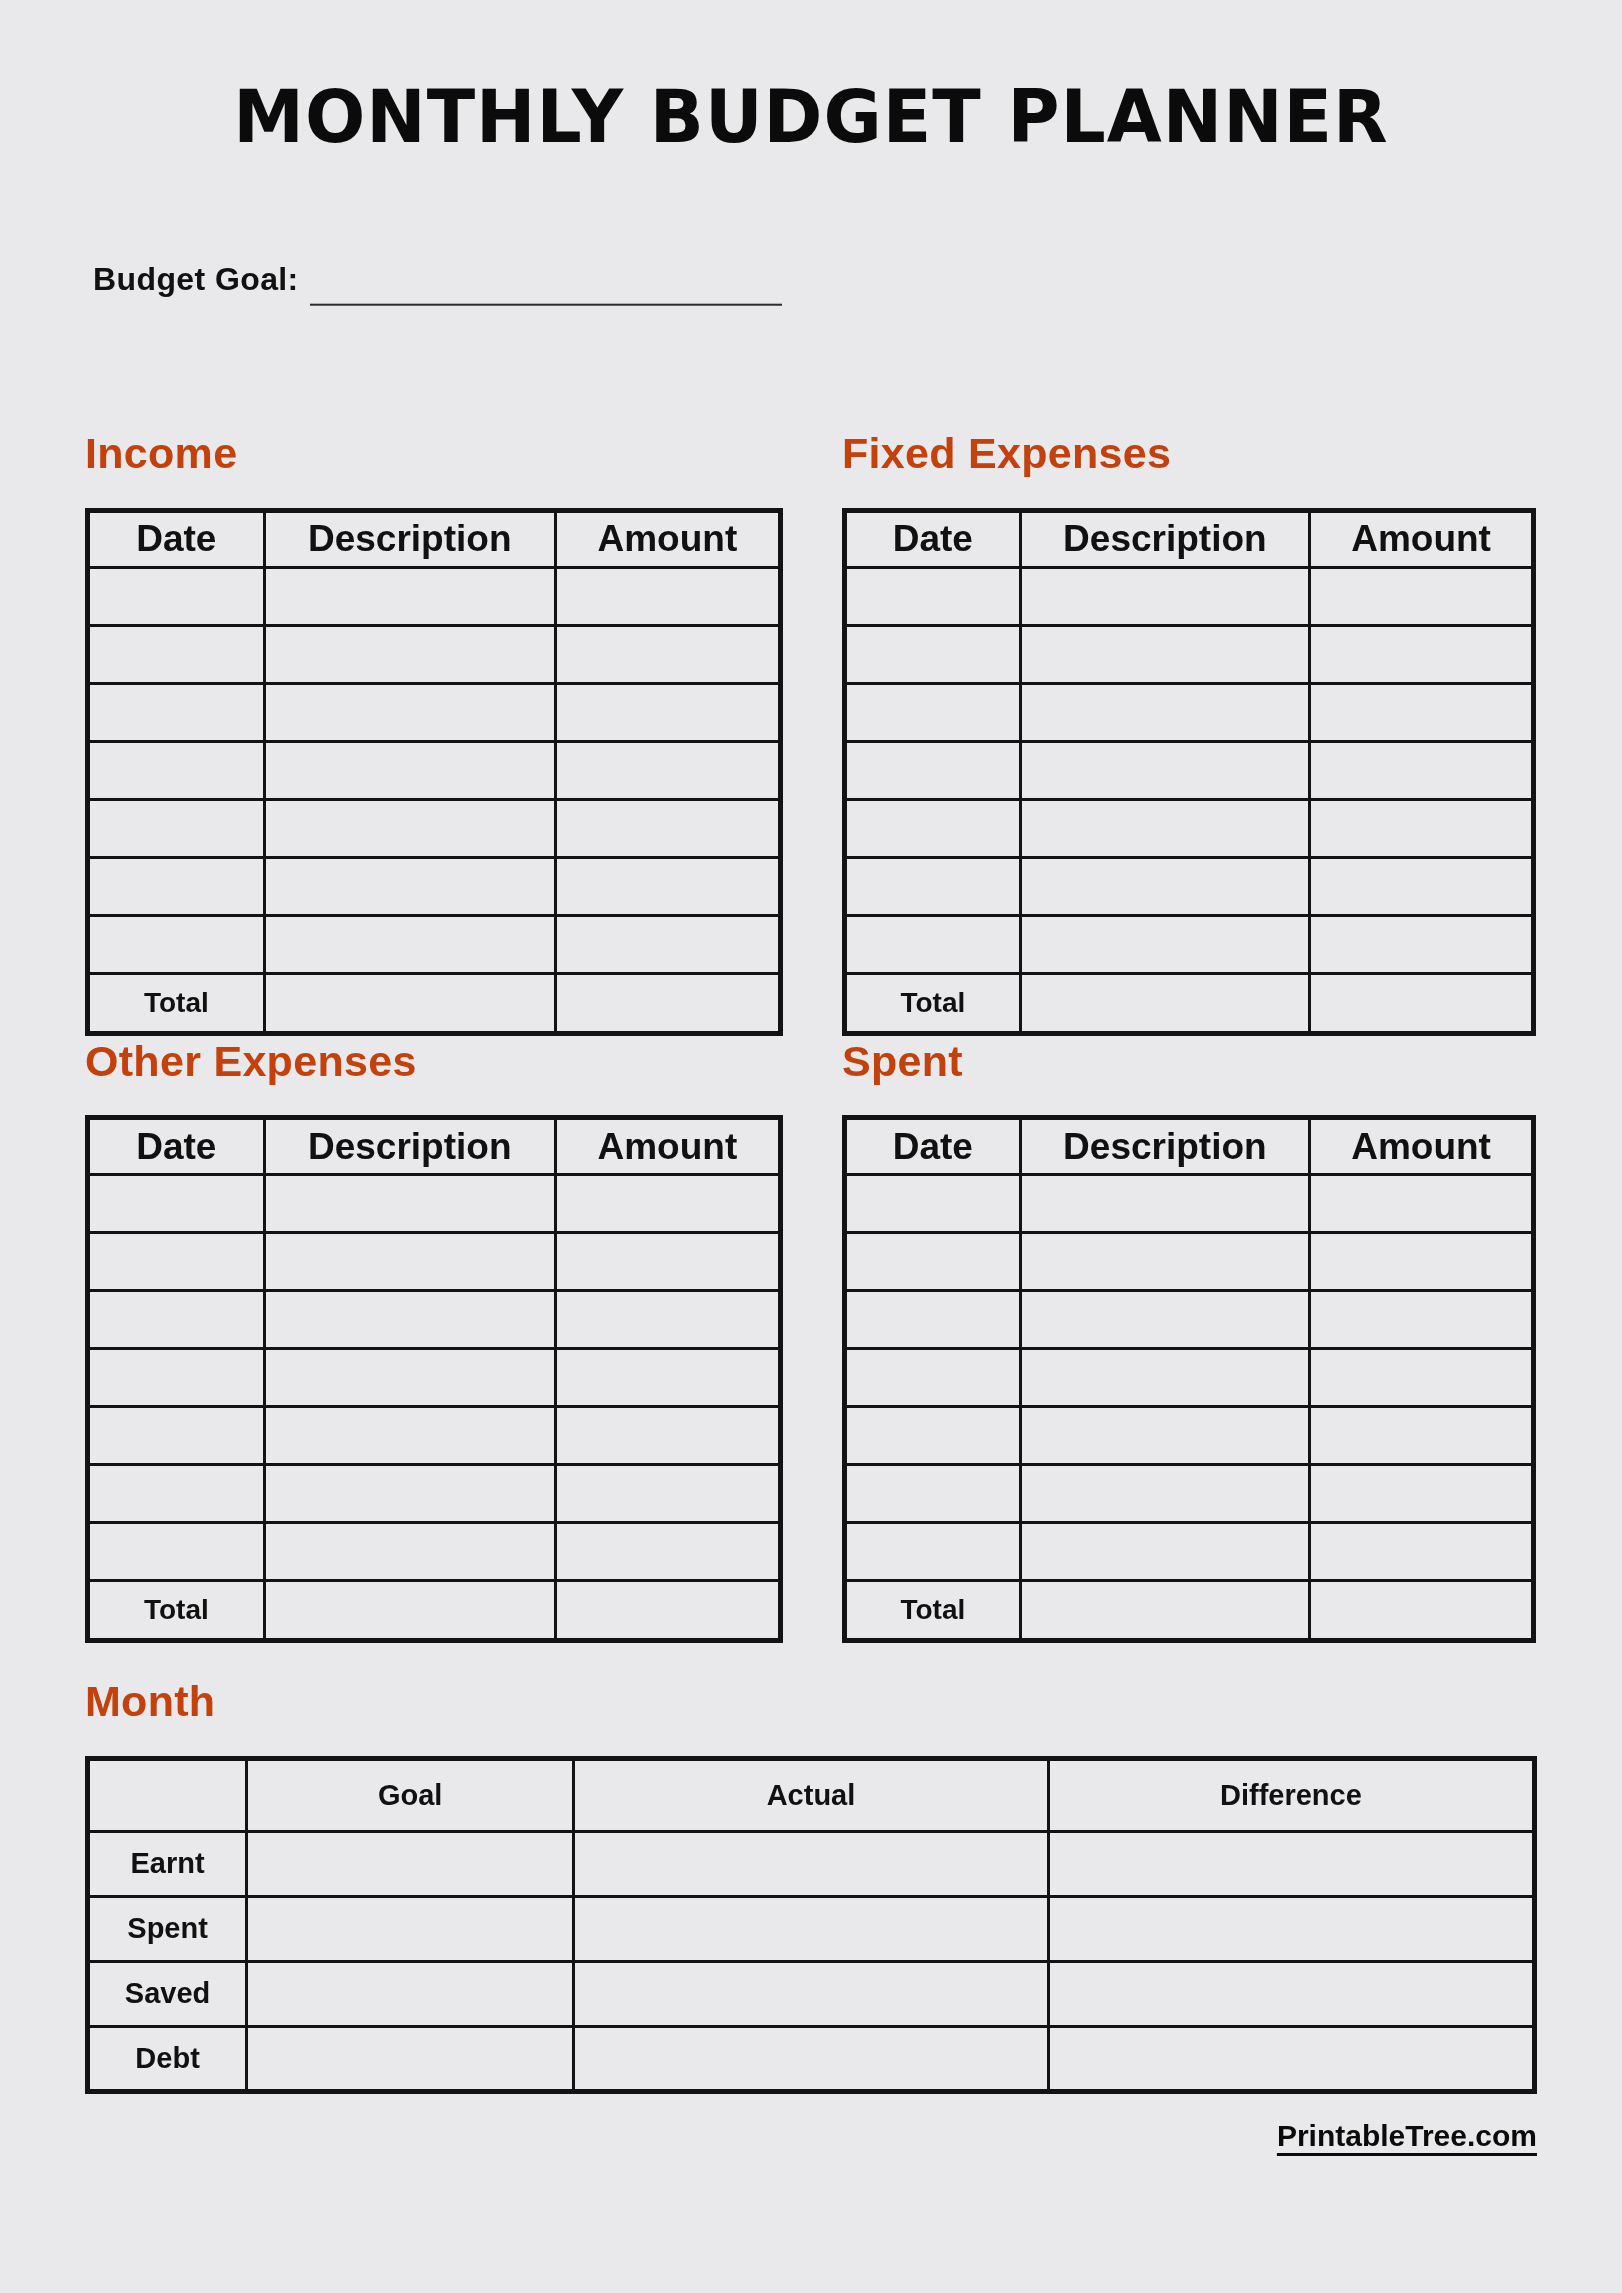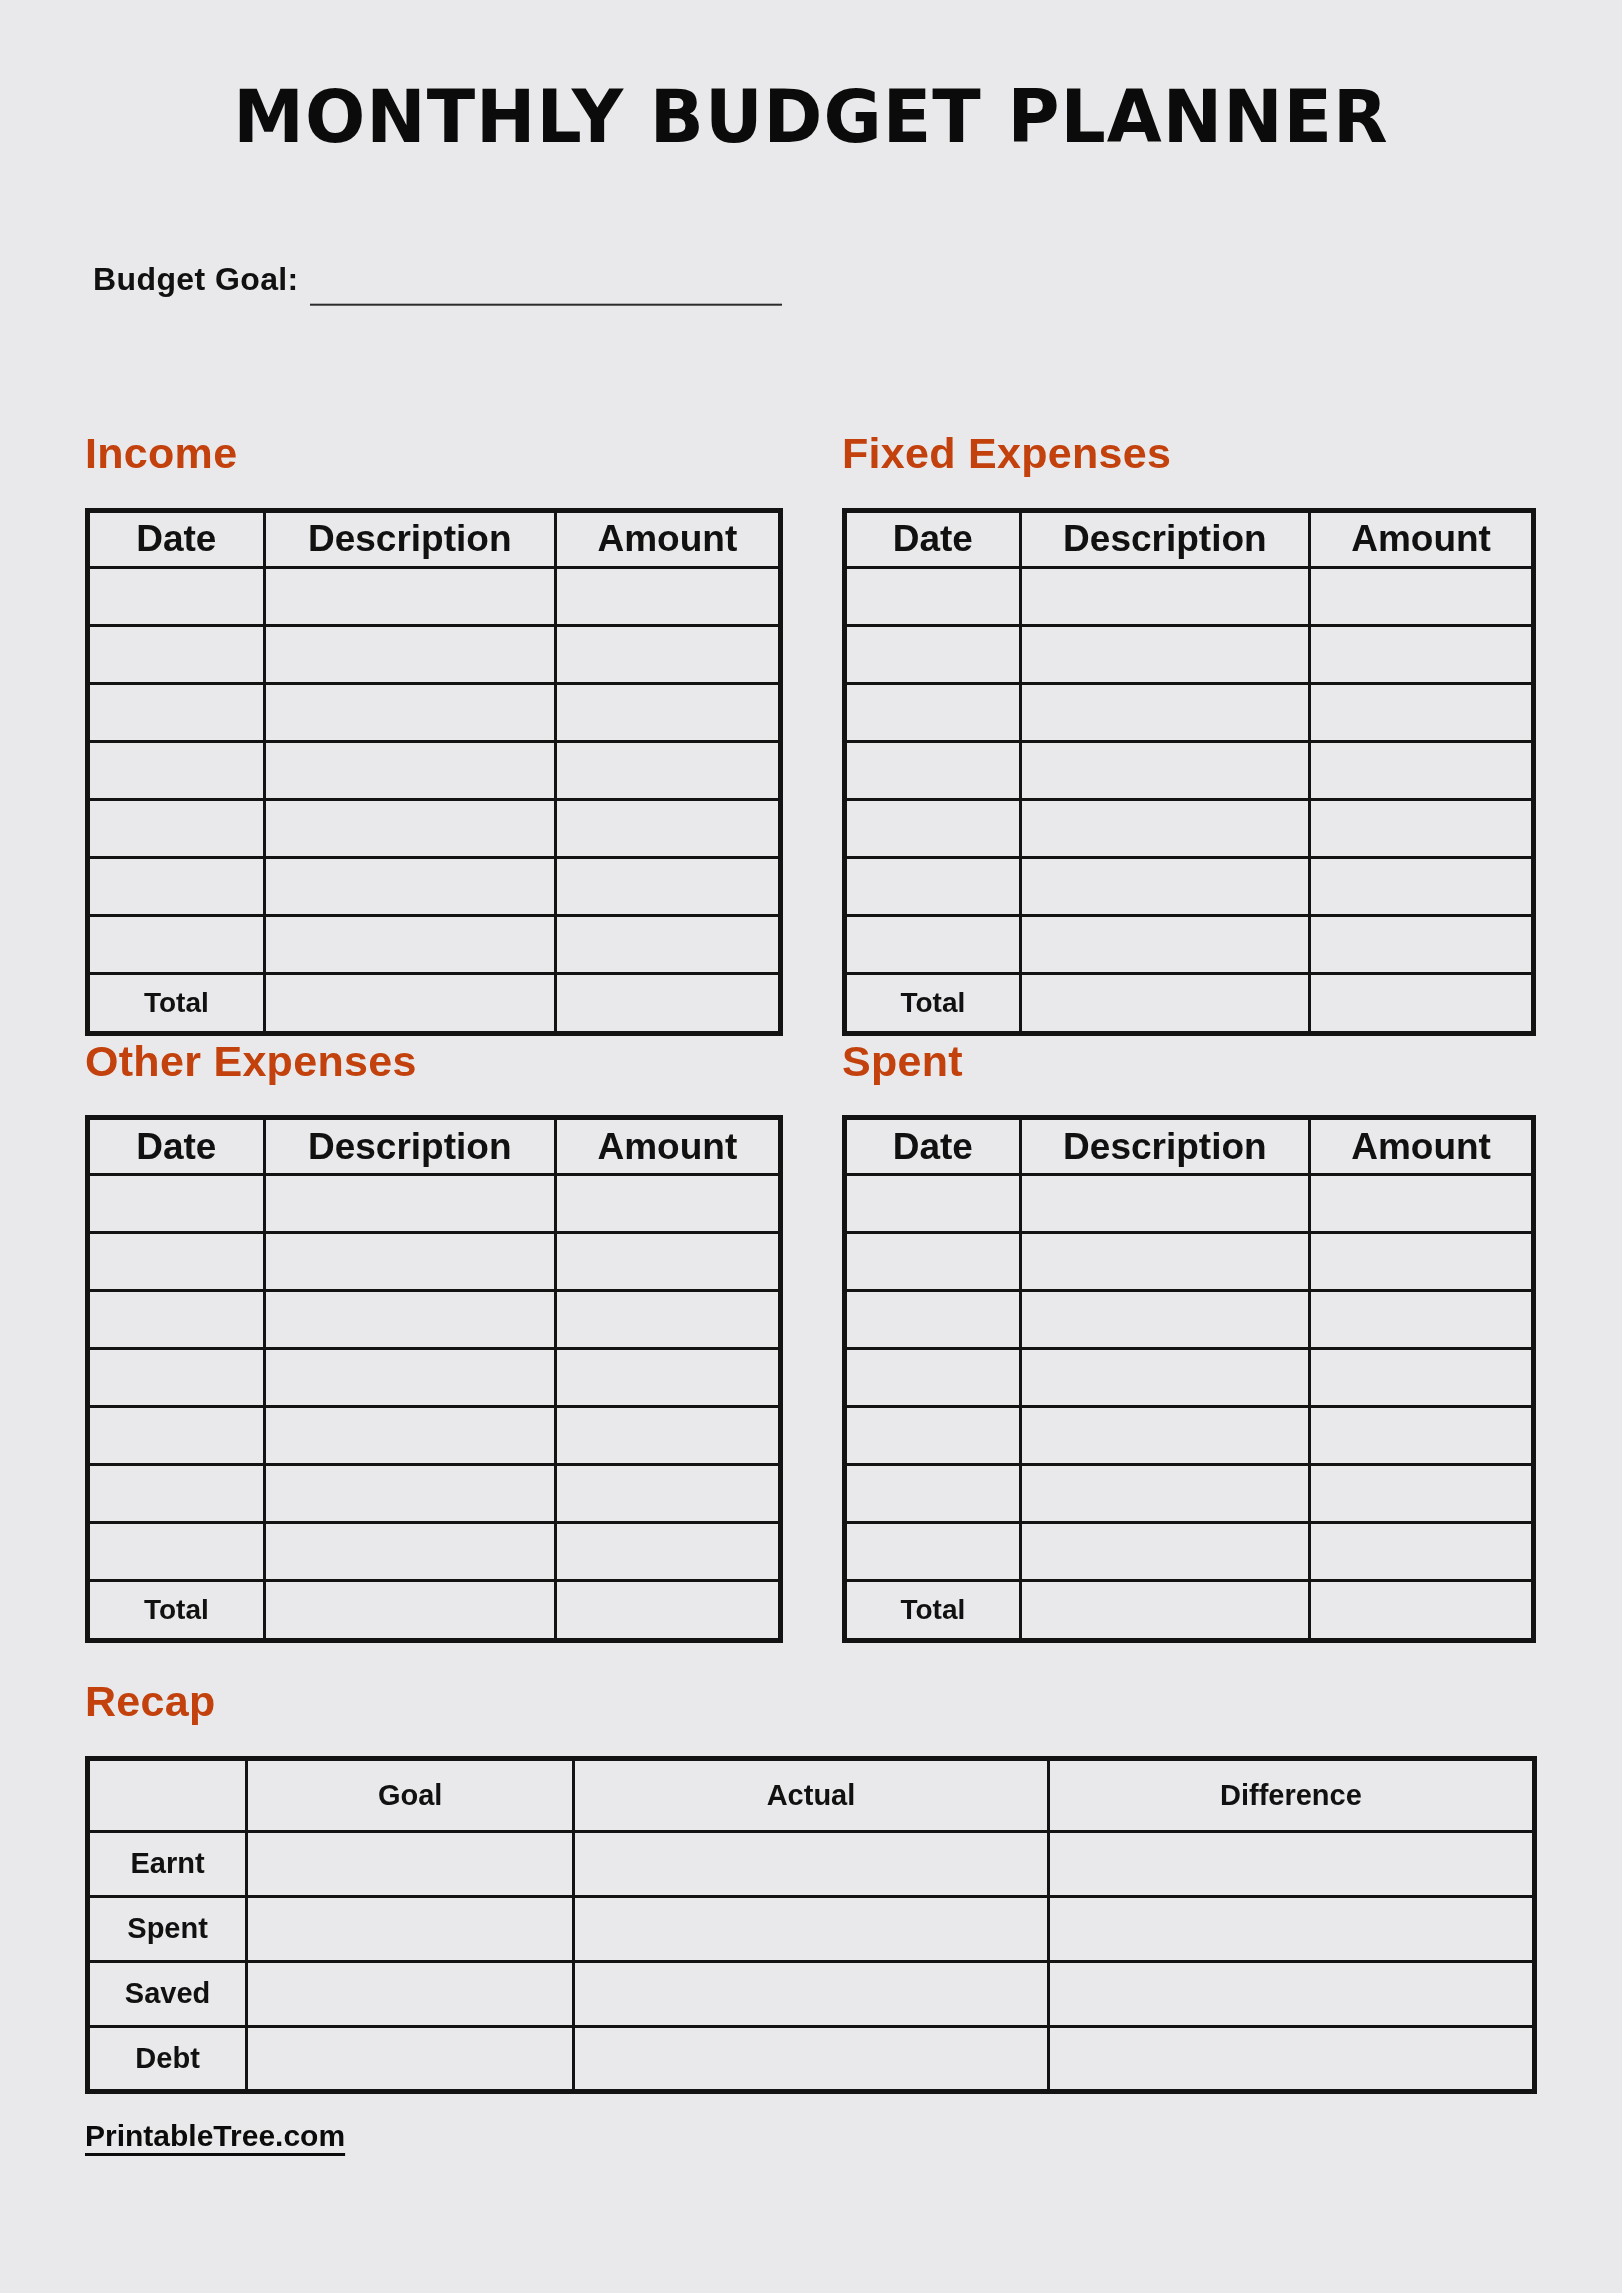--- a/index.html
+++ b/index.html
@@ -73,21 +73,21 @@
   .budget-table tbody td { height: 58px; }
   .budget-table tfoot td { height: 60px; }
   .total-cell { font-size: 28px; font-weight: bold; }
 
   .recap-section { margin-top: 33px; }
   .recap-table { margin-top: 0; }
   .recap-table thead th { height: 73px; font-size: 29px; font-weight: bold; }
   .recap-table tbody td, .recap-table tbody th { height: 65px; }
   .recap-table .row-label { font-size: 29px; font-weight: bold; }
 
-  .page-footer { margin-top: 25.5px; }
+  .page-footer { margin-top: 25.5px; text-align: right; }
   .site-link {
     font-size: 30px;
     font-weight: bold;
     color: #0b0b0b;
     text-decoration: underline;
     text-decoration-thickness: 2.9px;
     text-underline-offset: 6.9px;
     cursor: pointer;
   }
 </style>
@@ -353,21 +353,21 @@
             <td></td>
             <td></td>
           </tr>
         </tfoot>
       </table>
     </section>
 
   </div>
 
   <section class="recap-section">
-    <h2 class="section-heading">Recap</h2>
+    <h2 class="section-heading">Month</h2>
     <table class="recap-table">
       <colgroup>
           <col style="width:11%">
           <col style="width:22.6%">
           <col style="width:32.8%">
           <col style="width:33.6%">
         </colgroup>
       <thead>
         <tr>
           <th></th>

